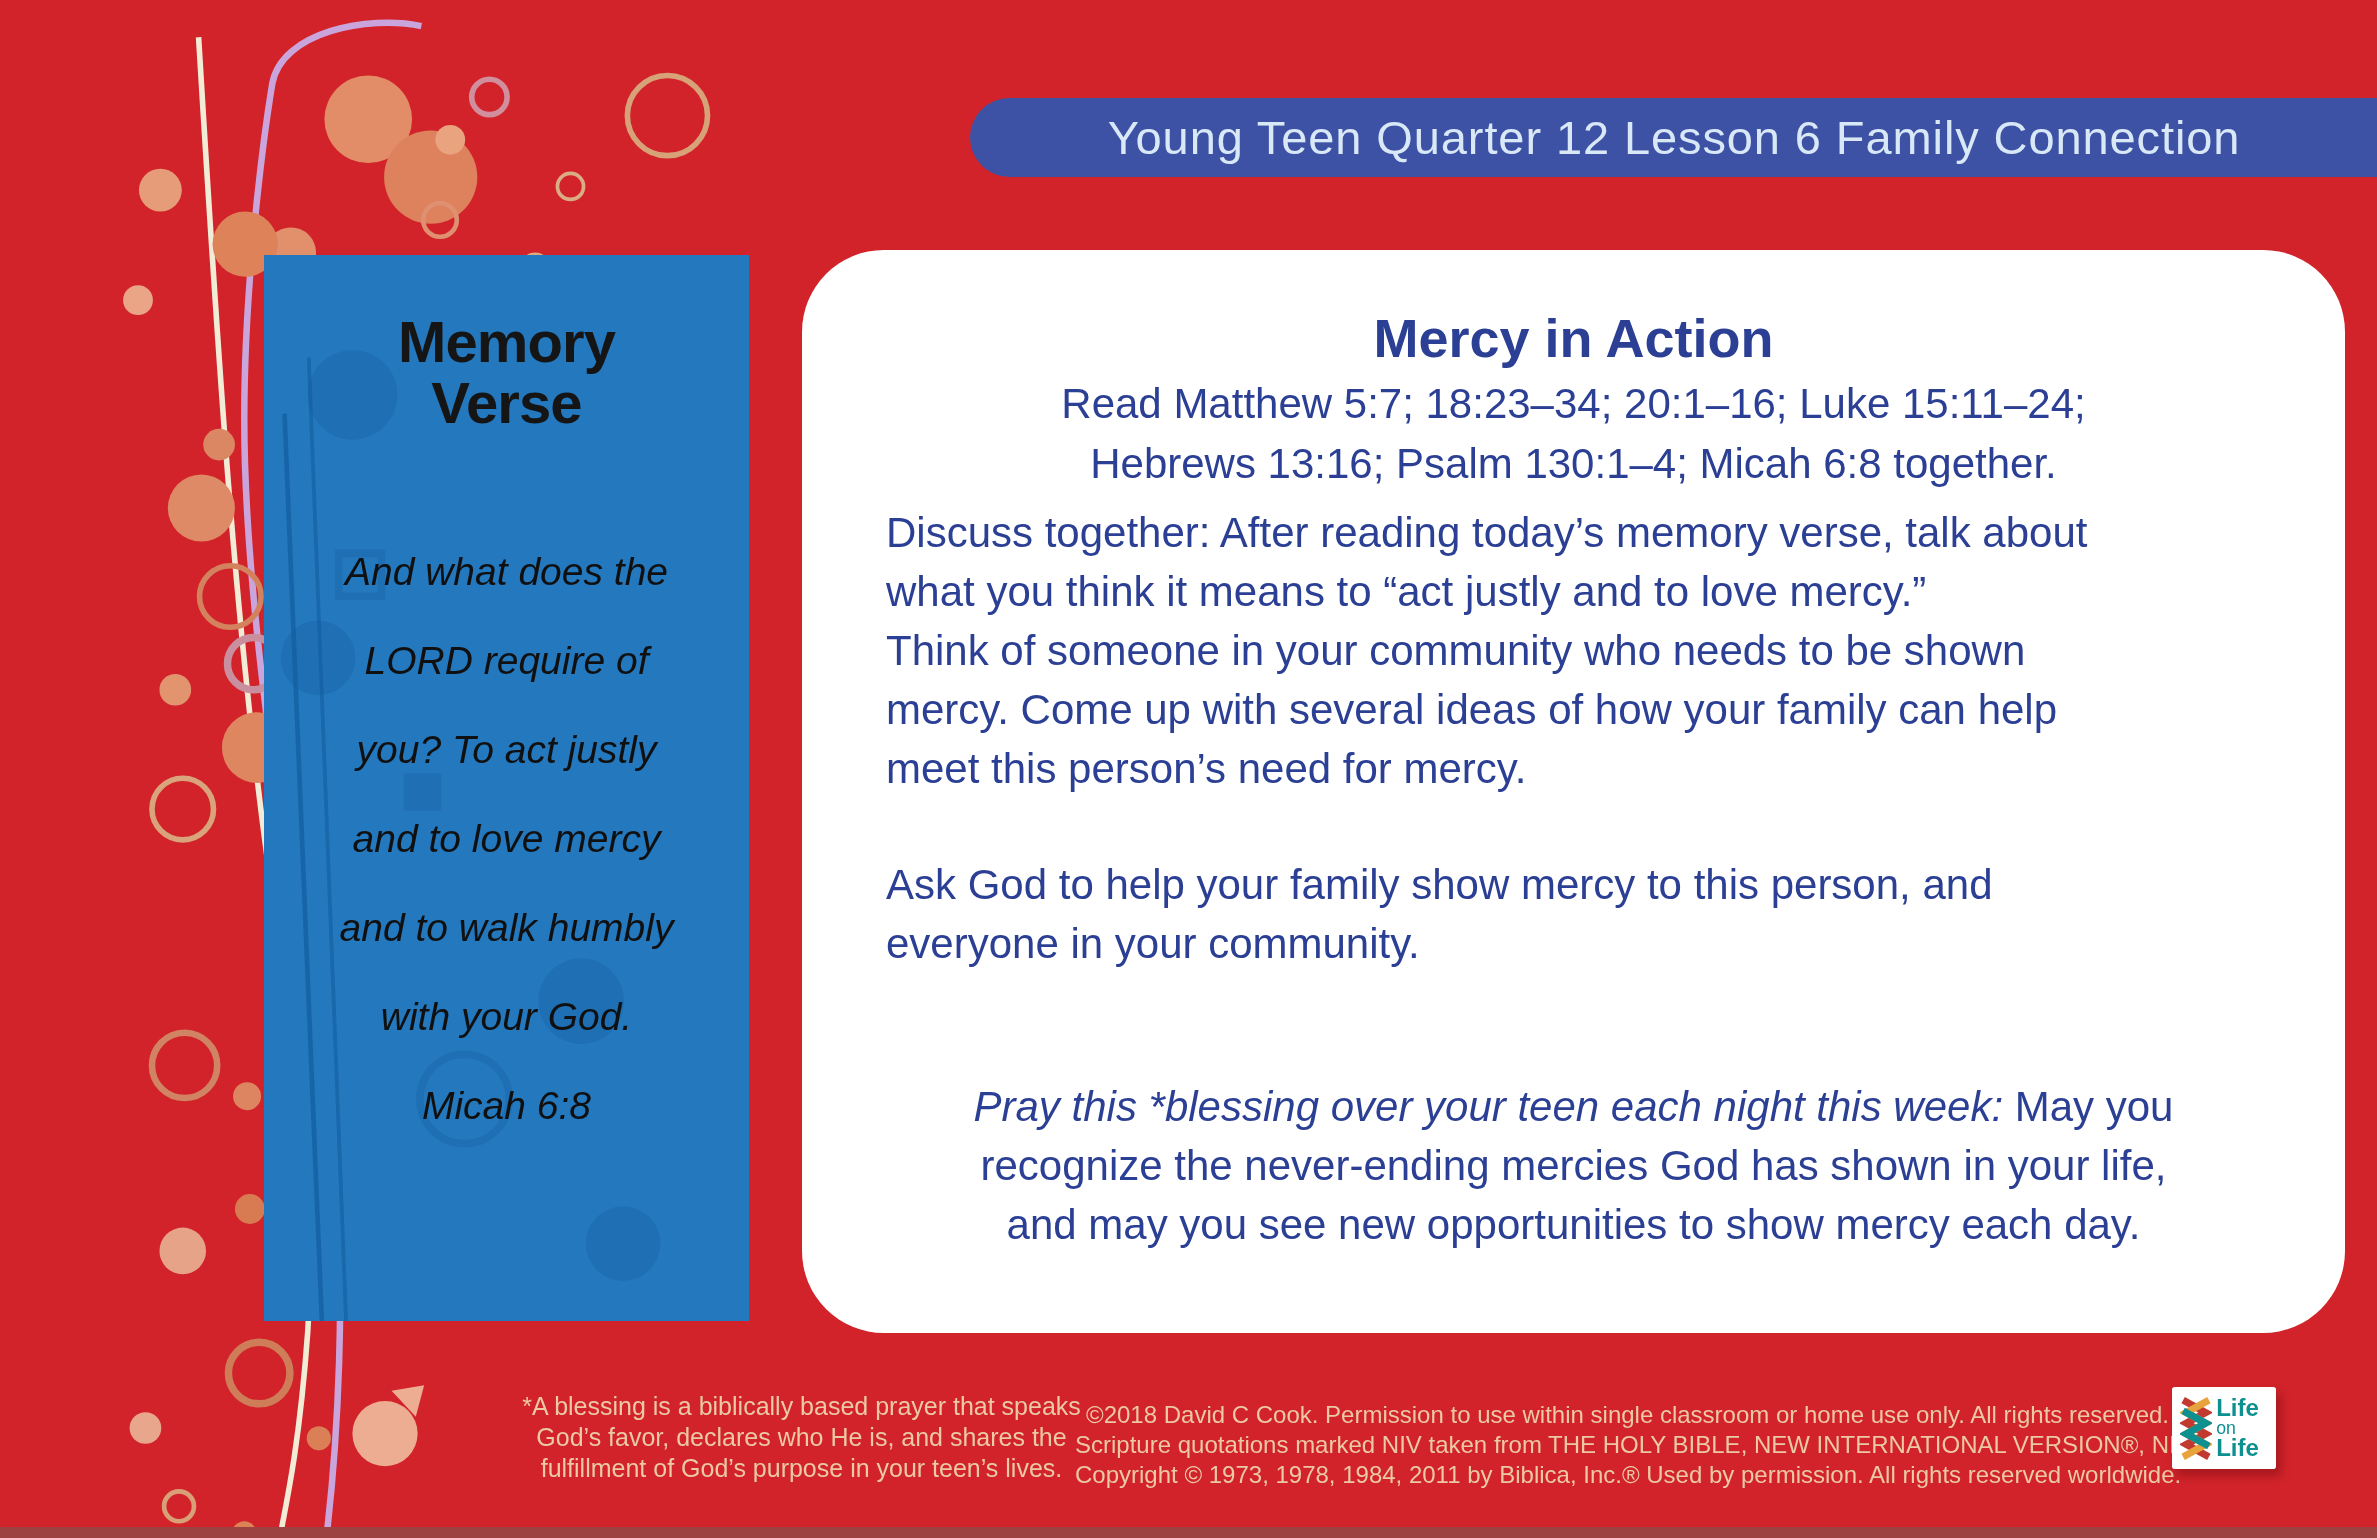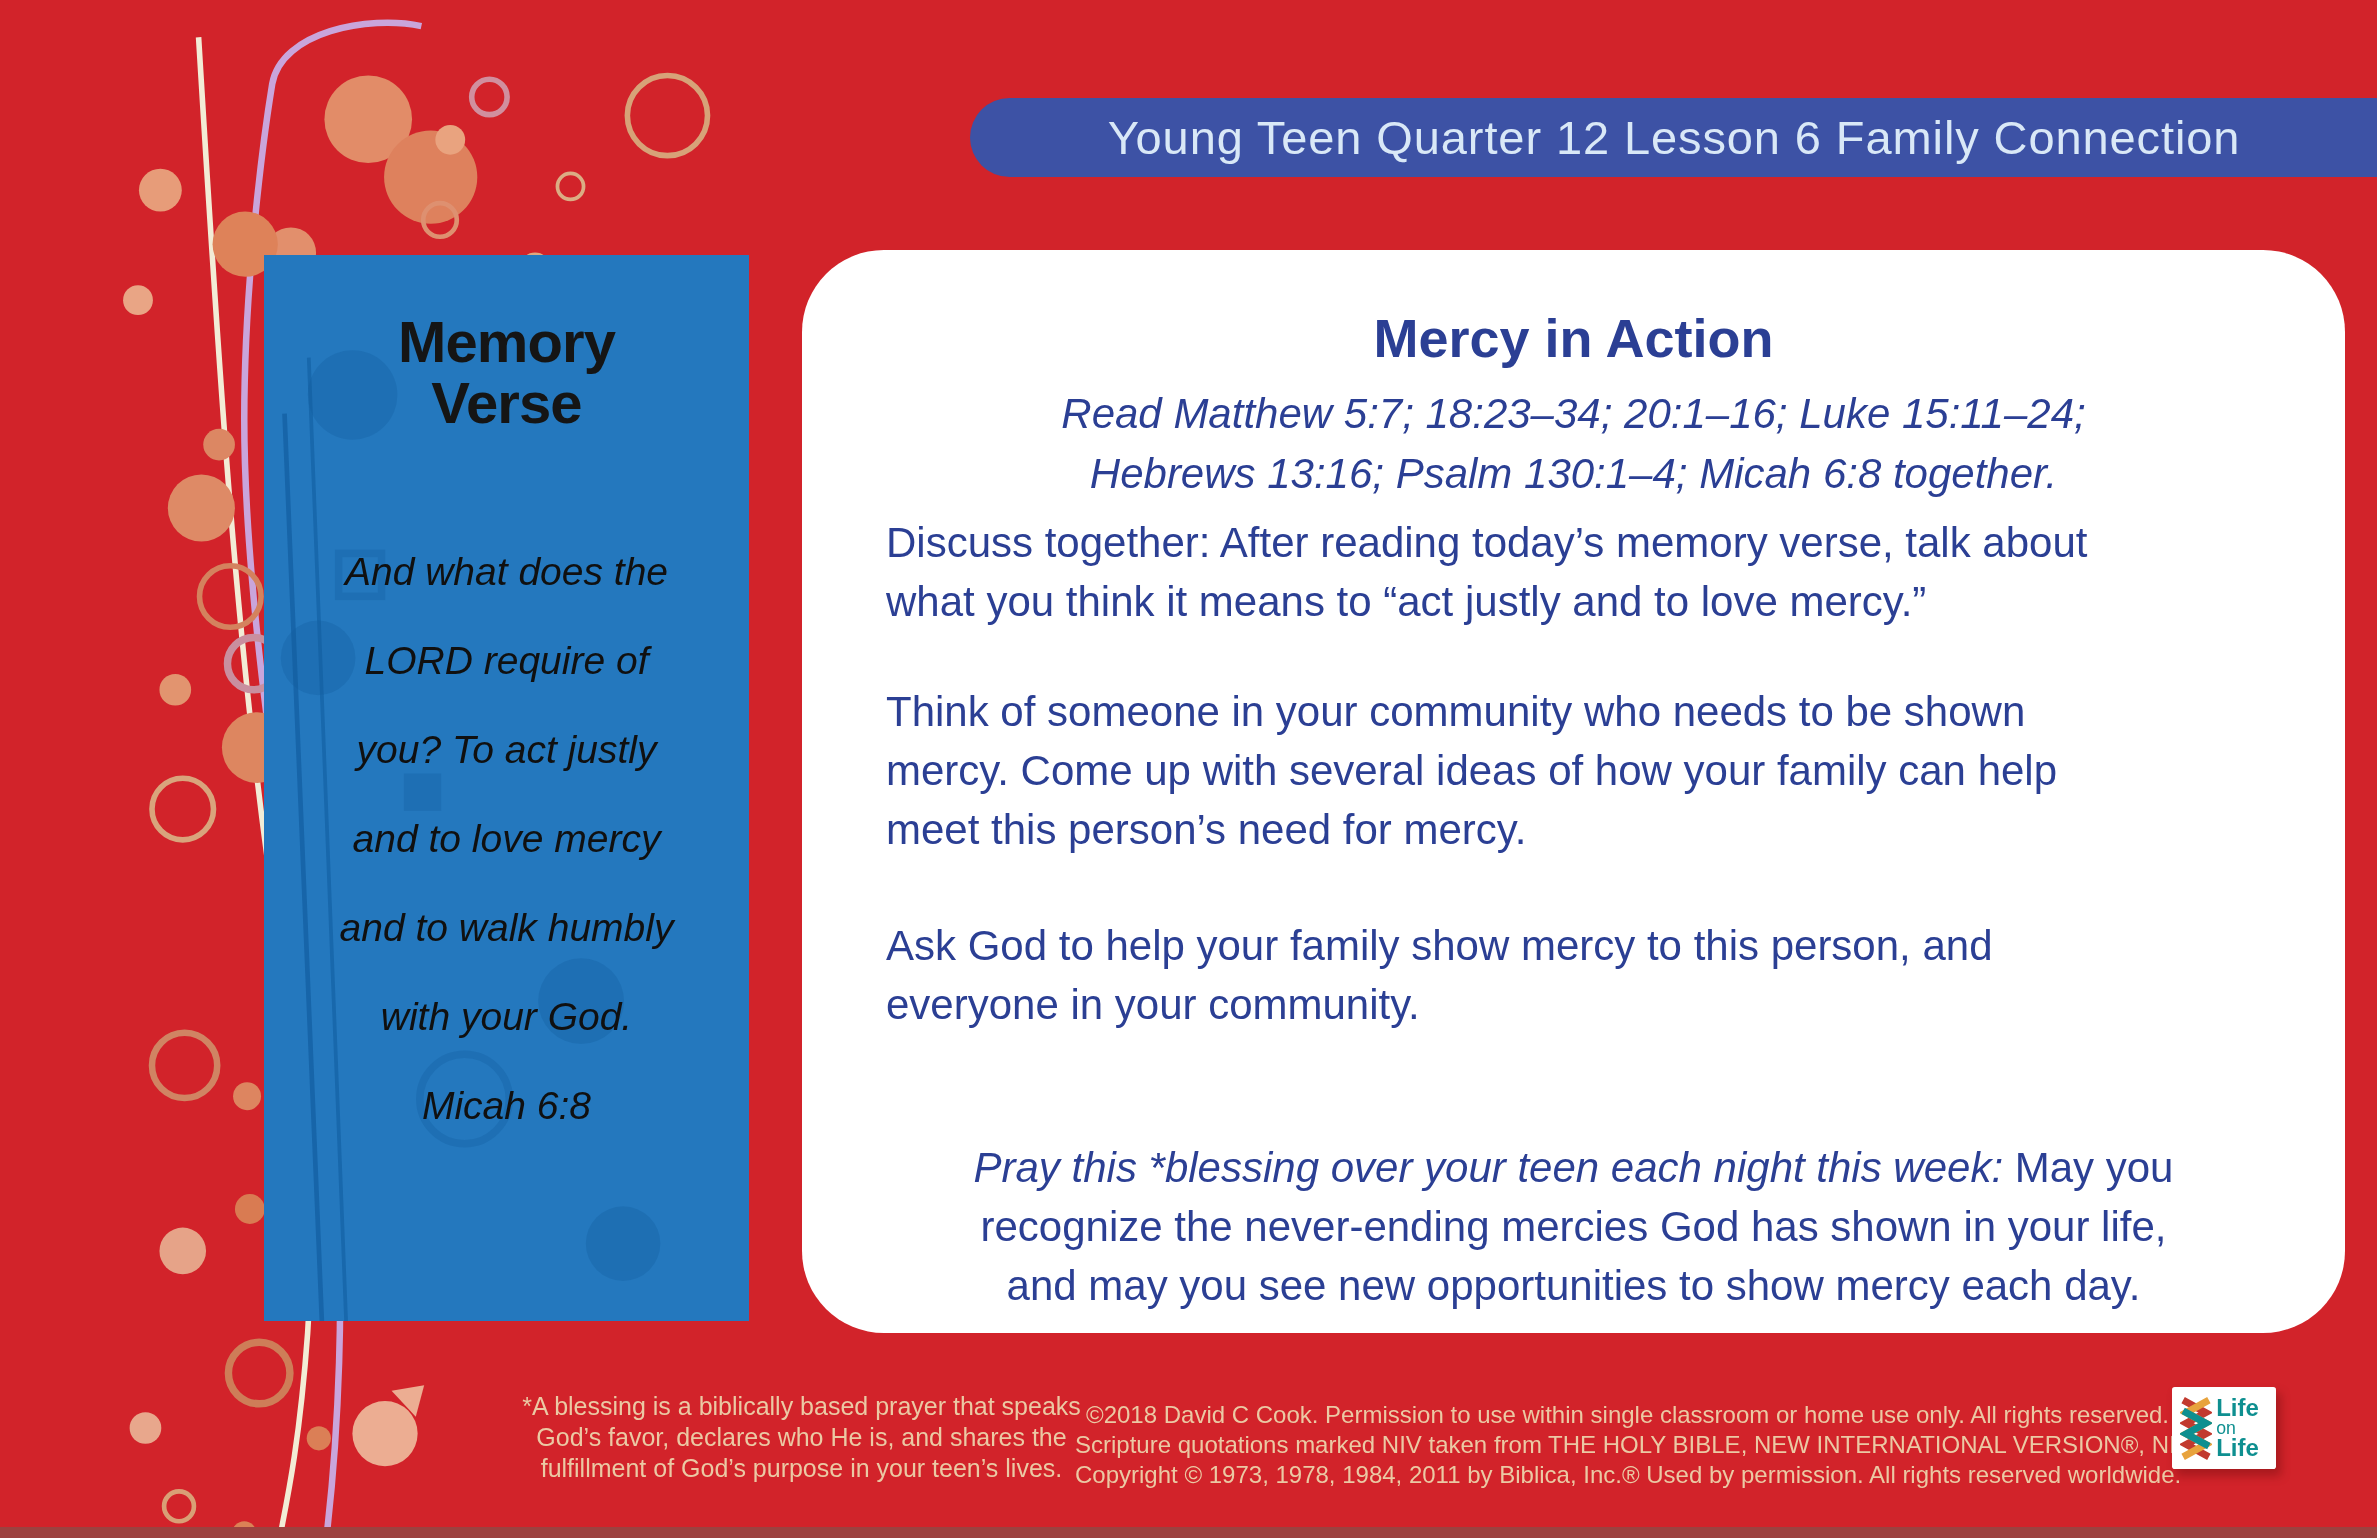--- a/index.html
+++ b/index.html
@@ -28,25 +28,25 @@
   .memory-verse{margin-top:93px;font-style:italic;font-size:39px;line-height:89px;color:#101010;}
   .memory-box svg.box-deco{position:absolute;left:0;top:0;z-index:1;}
 
   
   .card{
     position:absolute;left:802px;top:250px;width:1543px;height:1083px;
     background:#FFFFFF;border-radius:82px;z-index:2;
     padding:60px 84px 0 84px;box-sizing:border-box;color:#2B3F94;
   }
   .card-title{text-align:center;font-size:54px;line-height:57px;font-weight:700;color:#2B3F94;}
-  .card-subtitle{margin-top:17px;text-align:center;font-style:italic;font-size:42px;line-height:60px;white-space:nowrap;}
+  .card-subtitle{margin-top:7px;text-align:center;font-size:42px;line-height:60px;white-space:nowrap;}
   .paragraphs{font-size:42px;line-height:59px;}
   .para{white-space:nowrap;}
   .para:nth-child(1){margin-top:9.3px;}
-  .para:nth-child(2){margin-top:51px;}
+  .para:nth-child(2){}
   .para:nth-child(3){margin-top:57px;}
   .para:nth-child(4){margin-top:104px;text-align:center;}
   .it{font-style:italic;}
 
   
   .blessing-note{
     position:absolute;left:522px;top:1391px;width:559px;z-index:3;
     text-align:center;color:#EBC9A4;font-size:25px;line-height:31px;
   }
   .copyright{

